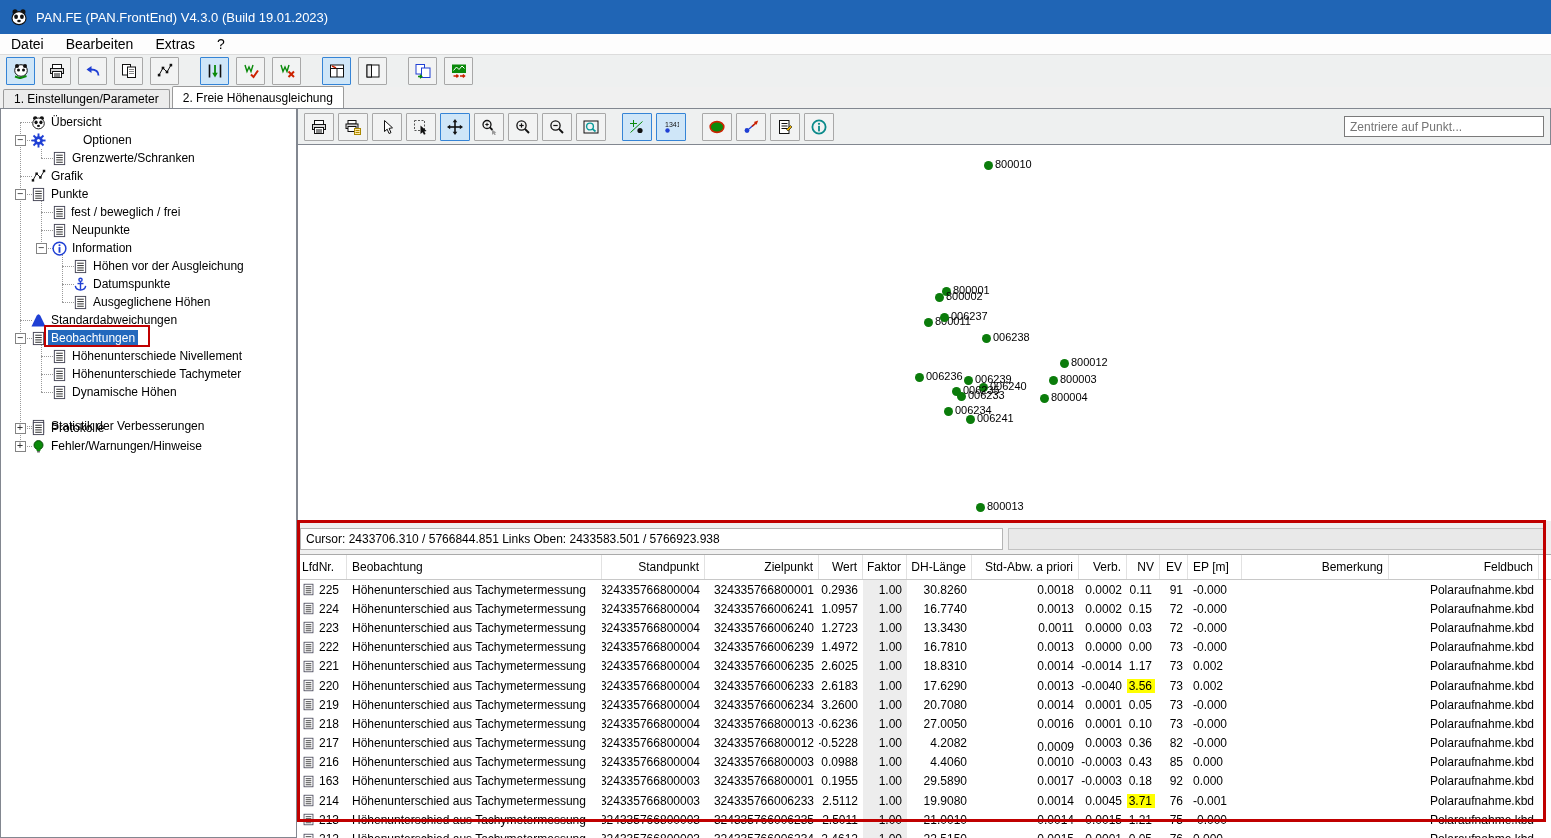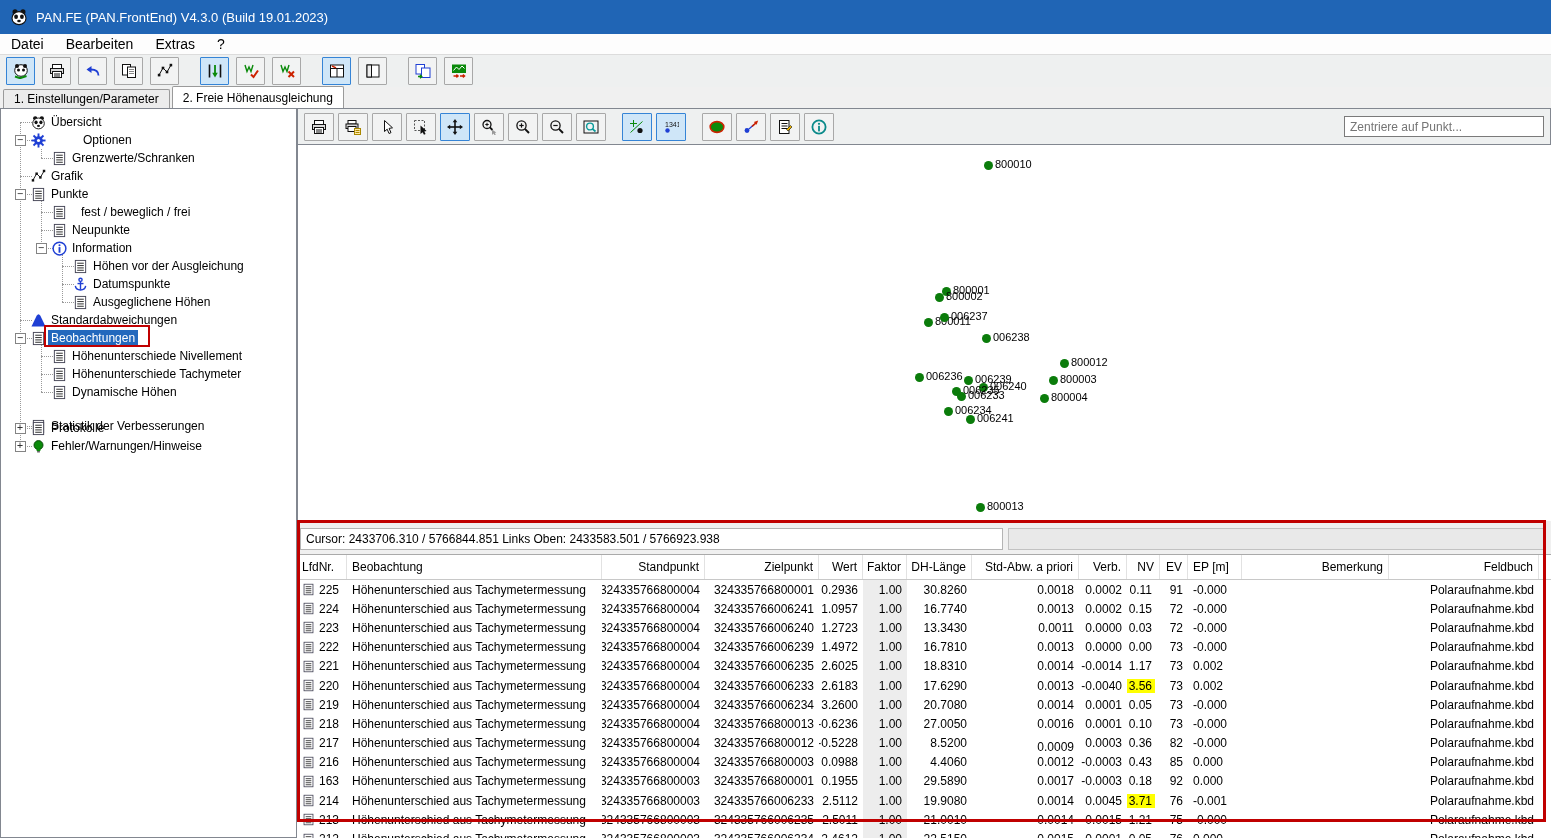--- a/index.html
+++ b/index.html
@@ -325,21 +325,21 @@
           <svg width="15" height="15" viewBox="0 0 16 16">
             <rect x="2.5" y="1.5" width="11" height="13" fill="#fff" stroke="#445"></rect>
             <g stroke="#222">
               <line x1="4.5" y1="4.5" x2="11.5" y2="4.5"></line>
               <line x1="4.5" y1="7" x2="11.5" y2="7"></line>
               <line x1="4.5" y1="9.5" x2="11.5" y2="9.5"></line>
               <line x1="4.5" y1="12" x2="11.5" y2="12"></line>
             </g>
           </svg>
         </span>
-        <span class="tree-label" style="left: 77px;">fest / beweglich / frei</span>
+        <span class="tree-label" style="left: 67px;">fest / beweglich / frei</span>
       </div>
       <div class="tree-item" style="top: 112px; left: 0px; width: 295px;">
         <div class="hstub" style="left: 39.5px; top: 9px; width: 12.5px;"></div>
         <span class="tree-icon" style="display: flex; left: 51px; top: 1.5px;">
           <svg width="15" height="15" viewBox="0 0 16 16">
             <rect x="2.5" y="1.5" width="11" height="13" fill="#fff" stroke="#445"></rect>
             <g stroke="#222">
               <line x1="4.5" y1="4.5" x2="11.5" y2="4.5"></line>
               <line x1="4.5" y1="7" x2="11.5" y2="7"></line>
               <line x1="4.5" y1="9.5" x2="11.5" y2="9.5"></line>
@@ -994,21 +994,21 @@
               </g>
             </svg>
           </span>
           <span>217</span>
         </div>
         <div class="td align-left" style="width: 255px;">Höhenunterschied aus Tachymetermessung</div>
         <div class="td align-right" style="width: 103px;">324335766800004</div>
         <div class="td align-right" style="width: 114px;">324335766800012</div>
         <div class="td align-right" style="width: 44px;">-0.5228</div>
         <div class="td align-right shaded" style="width: 44px;">1.00</div>
-        <div class="td align-right" style="width: 65px;">8.5200</div>
+        <div class="td align-right" style="width: 65px;">4.2082</div>
         <div class="td align-right" style="width: 107px; margin-top: 8px;">0.0009</div>
         <div class="td align-right" style="width: 48px;">0.0003</div>
         <div class="td align-right" style="width: 33px;">
           <span class="nv-hl">0.36</span>
         </div>
         <div class="td align-right" style="width: 28px;">82</div>
         <div class="td align-left" style="width: 54px;">-0.000</div>
         <div class="td align-right" style="width: 147px;"></div>
         <div class="td align-right" style="width: 150px;">Polaraufnahme.kbd</div>
       </div>
@@ -1026,21 +1026,21 @@
             </svg>
           </span>
           <span>216</span>
         </div>
         <div class="td align-left" style="width: 255px;">Höhenunterschied aus Tachymetermessung</div>
         <div class="td align-right" style="width: 103px;">324335766800004</div>
         <div class="td align-right" style="width: 114px;">324335766800003</div>
         <div class="td align-right" style="width: 44px;">0.0988</div>
         <div class="td align-right shaded" style="width: 44px;">1.00</div>
         <div class="td align-right" style="width: 65px;">4.4060</div>
-        <div class="td align-right" style="width: 107px;">0.0012</div>
+        <div class="td align-right" style="width: 107px;">0.0010</div>
         <div class="td align-right" style="width: 48px;">-0.0003</div>
         <div class="td align-right" style="width: 33px;">
           <span class="nv-hl">0.43</span>
         </div>
         <div class="td align-right" style="width: 28px;">85</div>
         <div class="td align-left" style="width: 54px;">0.000</div>
         <div class="td align-right" style="width: 147px;"></div>
         <div class="td align-right" style="width: 150px;">Polaraufnahme.kbd</div>
       </div>
       <div class="trow">

